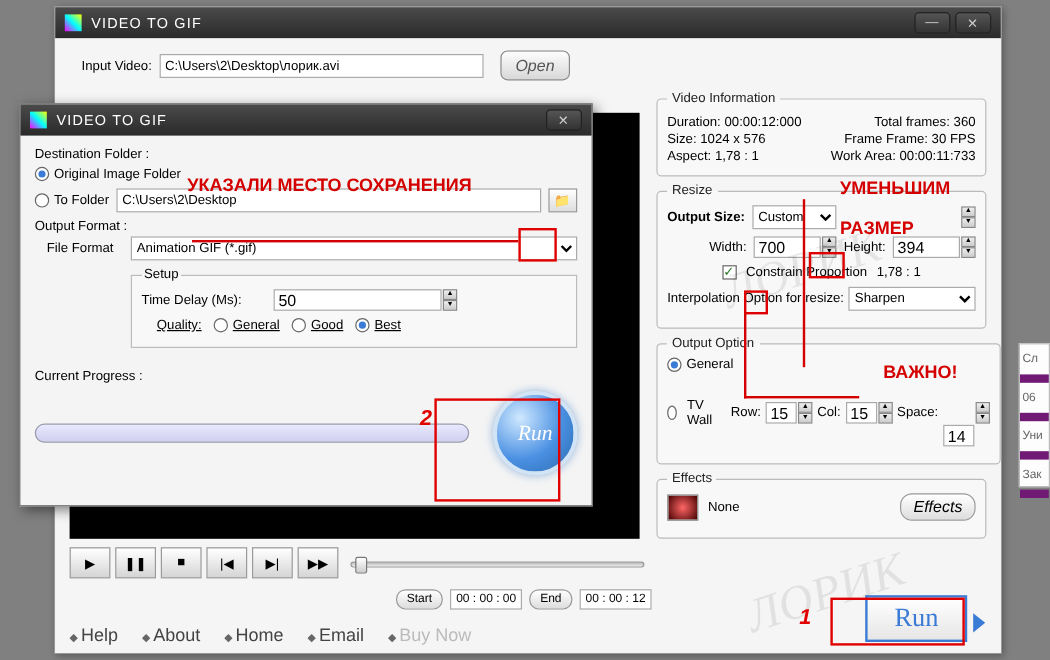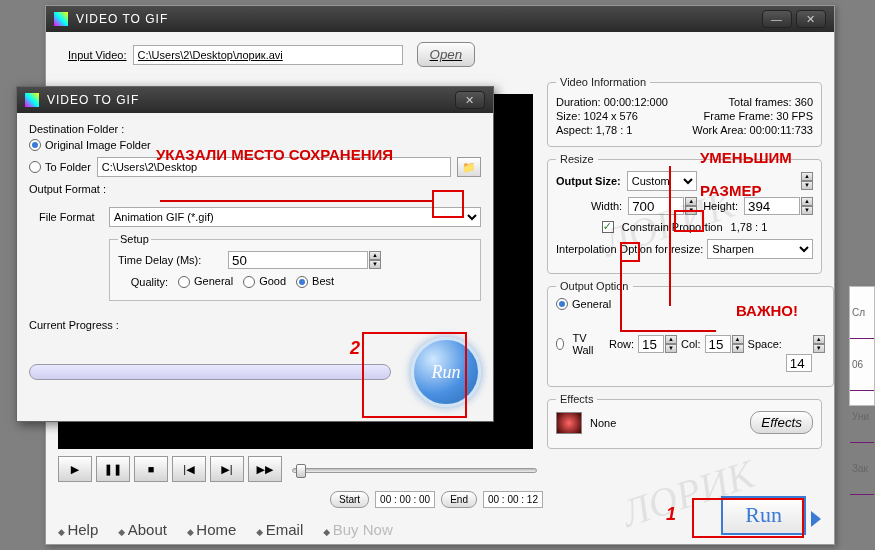--- a/index.html
+++ b/index.html
@@ -104,21 +104,21 @@
   .anno-red { color:#d40000; font-weight:bold; position:absolute; font-size:15px; font-family:Arial; z-index:60; }
   .anno-box { position:absolute; border:2px solid #e00000; z-index:55; }
   .anno-num { color:#e00000; font-weight:bold; font-size:18px; position:absolute; z-index:60; font-style:italic; }
   .anno-line { position:absolute; background:#d40000; z-index:58; }
 
   
   .side-strip {
     position:absolute; right:0; top:286px; width:26px; height:120px;
     background:#fdfdfd; border:1px solid #bbb;
   }
-  .side-strip div { padding:20px 2px; font-size:10px; color:#666; border-bottom:1px solid #701a75; }
+  .side-strip div { padding:7px 2px; font-size:10px; color:#666; border-bottom:7px solid #701a75; }
 
   
   .wm { position:absolute; color:rgba(0,0,0,0.08); font-size:40px; font-style:italic; transform:rotate(-18deg); z-index:2; pointer-events:none; font-family:Georgia,serif;}
 </style>
 </head>
 <body>
 
 <div class="wm" style="left:170px; top:320px;">ЛОРИК</div>
 <div class="wm" style="left:600px; top:200px;">ЛОРИК</div>
 <div class="wm" style="left:620px; top:470px;">ЛОРИК</div>
@@ -126,21 +126,21 @@
 <div class="main-window">
   <div class="titlebar">
     <div class="icon"></div>
     <span>VIDEO TO GIF</span>
     <div class="spacer"></div>
     <div class="tb-btn">—</div>
     <div class="tb-btn">✕</div>
   </div>
   <div class="main-body">
 
-    <div class="row" style="margin-left:10px;text-decoration:underline;">
+    <div class="row" style="margin-left:10px;">
       <span class="lbl">Input Video:</span>
       <input class="text" style="width: 270px;" value="C:\Users\2\Desktop\лорик.avi">
       <button class="open-btn">Open</button>
     </div>
 
     <div class="preview"></div>
 
     <div class="right-panel">
       <fieldset class="grp">
         <legend>Video Information</legend>
@@ -293,37 +293,37 @@
     </div>
     <div class="row">
       <span class="radio"></span>
       <span style="margin-right:6px;">To Folder</span>
       <input class="text" style="flex: 1 1 0%;" value="C:\Users\2\Desktop">
       <span style="width:6px;"></span>
       <span class="browse-btn">📁</span>
     </div>
 
     <div style="margin-top:6px;">Output Format :</div>
-    <div class="row" style="margin-top:12px;justify-content:space-between;">
+    <div class="row" style="margin-top:2px;justify-content:space-between;">
       <span style="width:70px; margin-left:10px;">File Format</span>
       <select class="combo" style="flex:1;"><option>Animation GIF (*.gif)</option></select>
     </div>
     <fieldset style="margin-left:80px; margin-top:4px;">
       <legend>Setup</legend>
       <div class="row">
         <span style="width:110px;">Time Delay (Ms):</span>
         <span class="spin">
             <input style="width: 140px;" value="50">
             <span class="spinbtns">
               <div>▲</div>
               <div>▼</div>
             </span>
           </span>
       </div>
-      <div class="row" style="gap:10px;">
+      <div class="row" style="gap:10px;text-decoration:underline;">
         <span style="width:50px; text-align:right;">Quality:</span>
         <span><span class="radio"></span><span>General</span></span>
         <span><span class="radio"></span><span>Good</span></span>
         <span><span class="radio checked"></span><span>Best</span></span>
       </div>
     </fieldset>
 
     <div style="margin-top:18px;">Current Progress :</div>
     <div class="row" style="margin-top:6px; align-items:center;">
       <div class="progress" style="flex:1; margin-right:20px;"></div>

